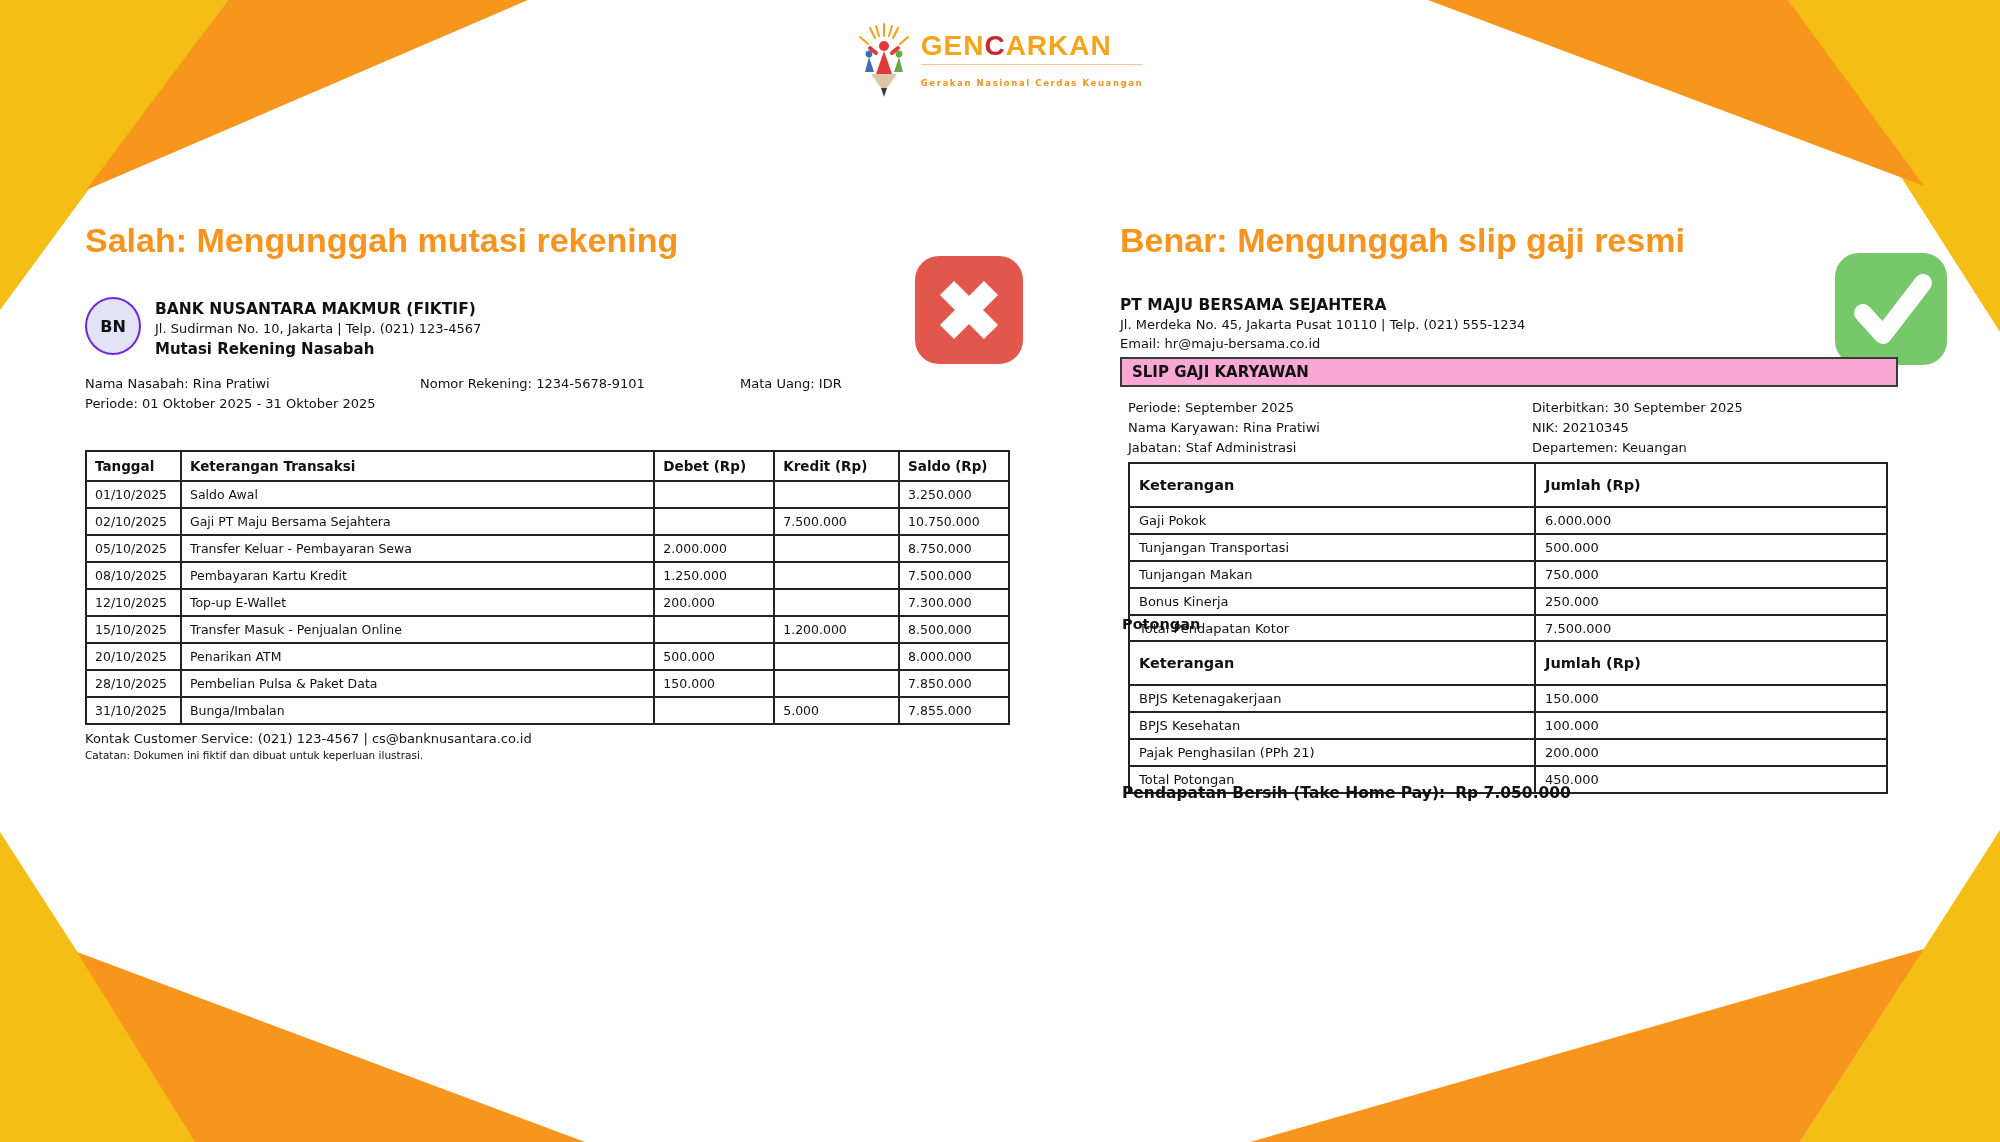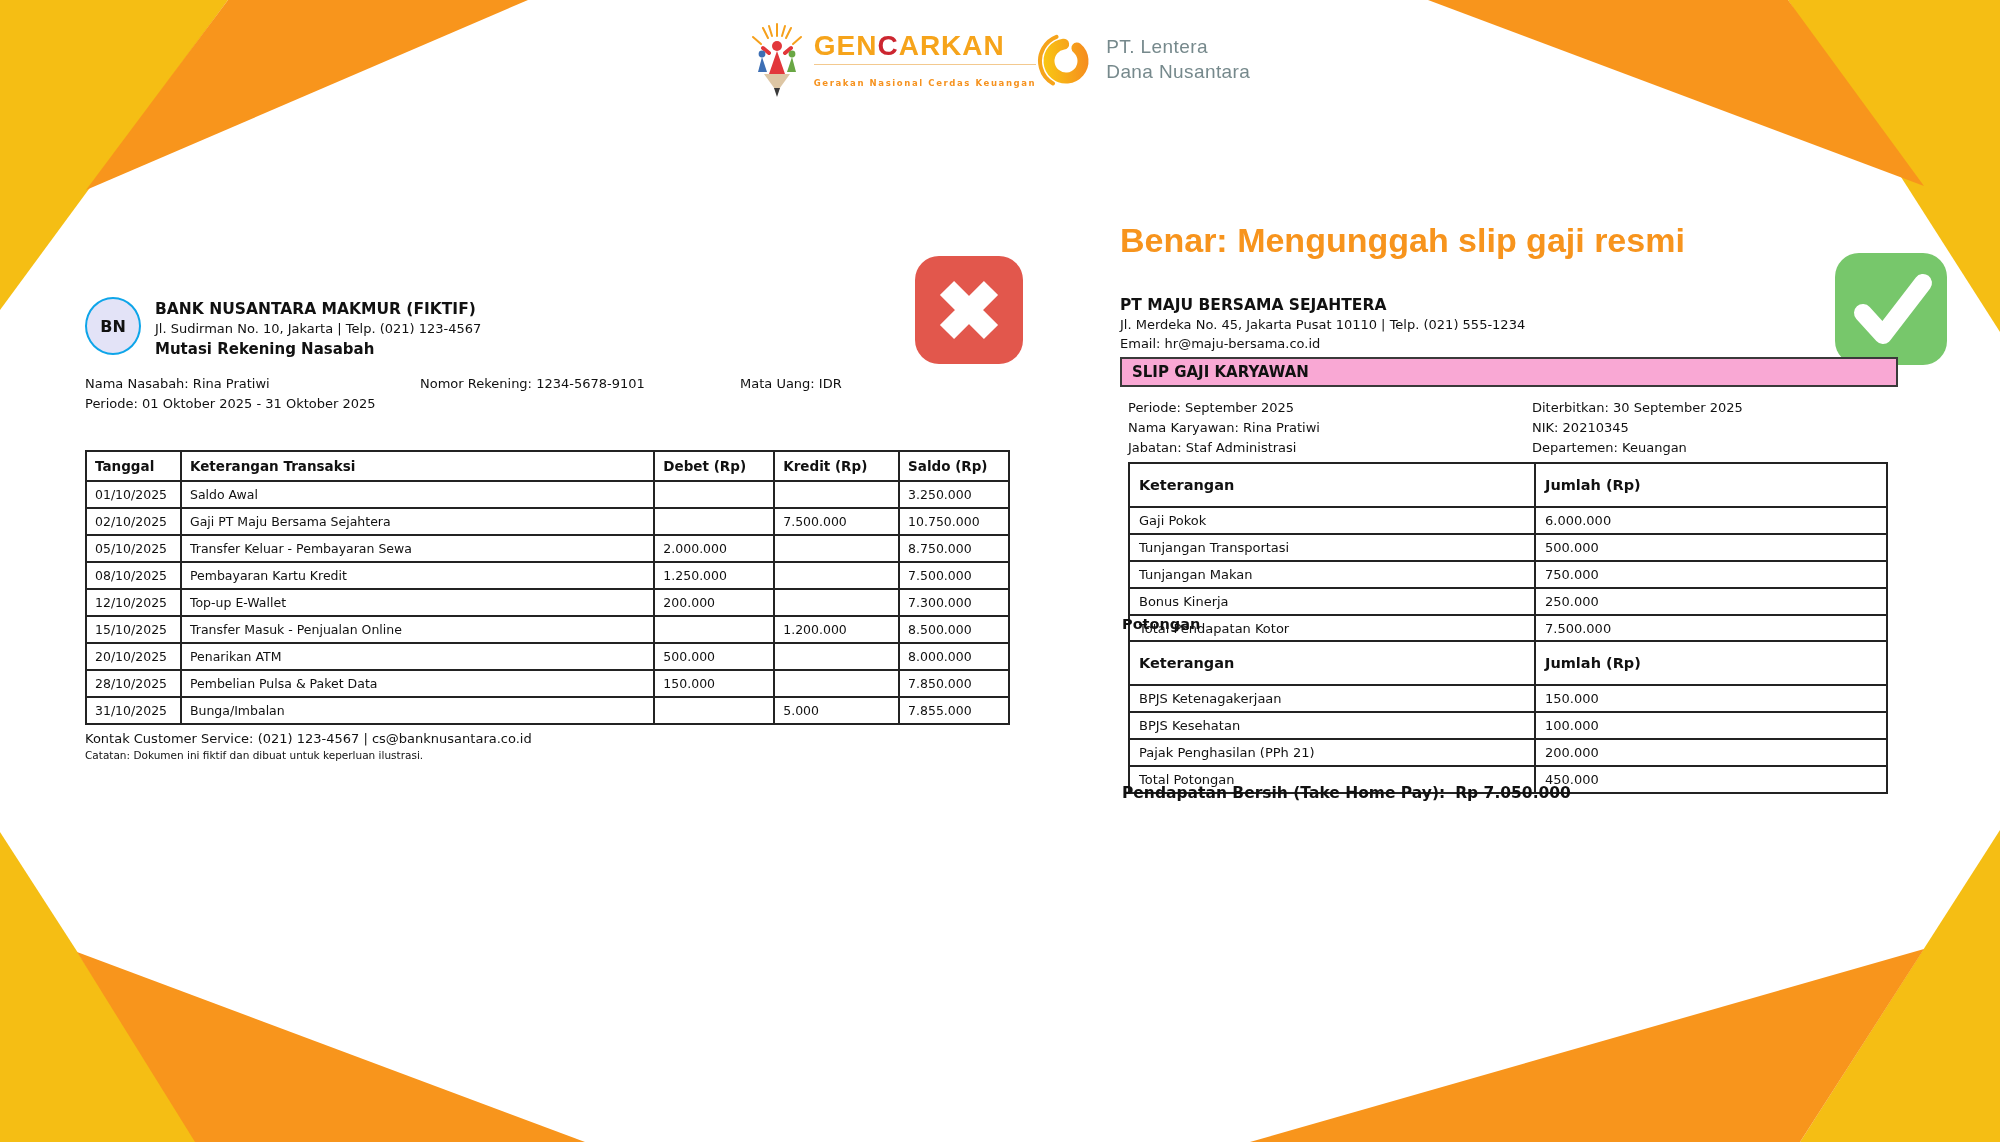--- a/index.html
+++ b/index.html
@@ -33,21 +33,21 @@
   .panel-title{font-family:"Liberation Sans",sans-serif;font-weight:700;font-size:34px;
                color:#F7941D;line-height:1;}
   #left-panel{left:85px;width:925px;}
   #right-panel{left:1120px;width:778px;}
   .status-icon{position:absolute;border-radius:24px;}
   #cross-box{left:830px;top:56px;width:108px;height:108px;background:#E2574C;}
   #check-box{left:715px;top:53px;width:112px;height:112px;background:#77C76B;}
   .status-icon svg{position:absolute;inset:0;}
   
   .bank-header{position:absolute;top:97px;left:0;display:flex;gap:14px;align-items:flex-start;}
-  .bn-circle{width:52px;height:54px;border-radius:50%;background:#E3E3F7;border:2px solid #0ea5e9;
+  .bn-circle{width:52px;height:54px;border-radius:50%;background:#E3E3F7;border:2px solid #6d28d9;
              display:flex;align-items:center;justify-content:center;font-weight:700;font-size:16px;}
   .bank-lines{padding-top:2px;}
   .doc-name{font-weight:700;font-size:15.5px;line-height:1.35;}
   .doc-addr{font-size:13px;line-height:1.45;}
   .doc-sub{font-weight:700;font-size:15px;line-height:1.4;}
   
   .meta{position:absolute;top:176px;left:0;width:100%;font-size:13px;}
   .meta span{position:absolute;white-space:nowrap;}
   #meta-nama{left:0;top:0;}
   #meta-rek{left:335px;top:0;}
@@ -116,39 +116,24 @@
         <circle cx="42" cy="32" r="3.4" fill="#69A744"></circle>
         <path d="M42 35 L37 50 L46 50 Z" fill="#69A744"></path>
         <path d="M14 52 L40 52 L27 70 Z" fill="#DDC6A4"></path>
         <path d="M24 66 L30 66 L27 75 Z" fill="#3a3a3a"></path>
       </svg>
       <div>
         <div class="genc-word"><span>GEN</span><span class="c-red">C</span><span>ARKAN</span></div>
         <div class="genc-tag">Gerakan Nasional Cerdas Keuangan</div>
       </div>
     </div>
-    <div class="logo-lockup">
-      <svg width="60" height="62" viewBox="0 0 60 62">
-        <defs>
-          <linearGradient id="lg1" x1="0" y1="0" x2="1" y2="1">
-            <stop offset="0" stop-color="#F9C813"></stop>
-              <stop offset="1" stop-color="#F58A1F"></stop>
-          </linearGradient>
-        </defs>
-        <circle cx="30" cy="32" r="17" fill="none" stroke="url(#lg1)" stroke-width="11" stroke-dasharray="92 30" transform="rotate(-50 30 32)" stroke-linecap="round"></circle>
-        <circle cx="30" cy="32" r="26" fill="none" stroke="#F6A41B" stroke-width="4" stroke-dasharray="58 120" transform="rotate(120 30 32)" stroke-linecap="round"></circle>
-      </svg>
-      <div class="lentera-text">
-        <div>PT. Lentera</div>
-        <div>Dana Nusantara</div>
-      </div>
-    </div>
   </header>
 
   <section class="panel" id="left-panel">
+    <h1 class="panel-title">Salah: Mengunggah mutasi rekening</h1>
 
     <div class="status-icon" id="cross-box">
       <svg viewBox="0 0 108 108">
         <path d="M32 32 L76 76 M76 32 L32 76" stroke="#ffffff" stroke-width="20" stroke-linecap="butt"></path>
       </svg>
     </div>
 
     <div class="bank-header">
       <div class="bn-circle">BN</div>
       <div class="bank-lines">

